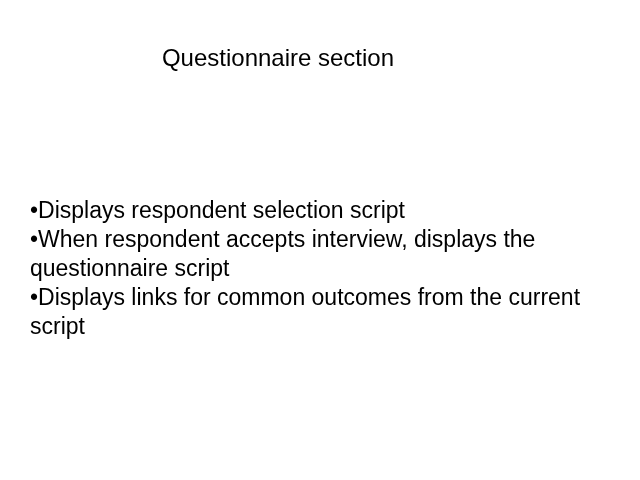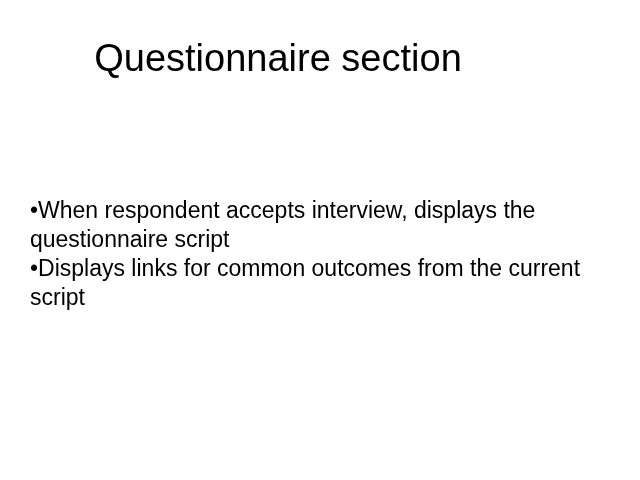--- a/index.html
+++ b/index.html
@@ -19,21 +19,21 @@
     height: 480px;
     background: #ffffff;
     overflow: hidden;
   }
   .slide-title {
     position: absolute;
     left: 0;
     top: 38px;
     width: 556px;
     text-align: center;
-    font-size: 38px;
+    font-size: 24px;
     font-weight: normal;
     line-height: 40px;
     letter-spacing: 0px;
     color: #000000;
     margin: 0;
     white-space: nowrap;
   }
   .body-block {
     position: absolute;
     left: 30px;
@@ -60,20 +60,21 @@
 </style>
 </head>
 <body>
 
 <div class="slide">
 
   <h1 class="slide-title">Questionnaire section</h1>
 
   <div class="body-block">
 
+    <p class="bullet-para"><span class="bullet-mark">•</span><span class="bullet-text">Displays respondent selection script</span></p>
 
     <p class="bullet-para"><span class="bullet-mark">•</span><span class="bullet-text">When respondent accepts interview, displays the questionnaire script</span></p>
 
     <p class="bullet-para"><span class="bullet-mark">•</span><span class="bullet-text">Displays links for common outcomes from the current script</span></p>
 
   </div>
 
 </div>
 
 </body></html>

